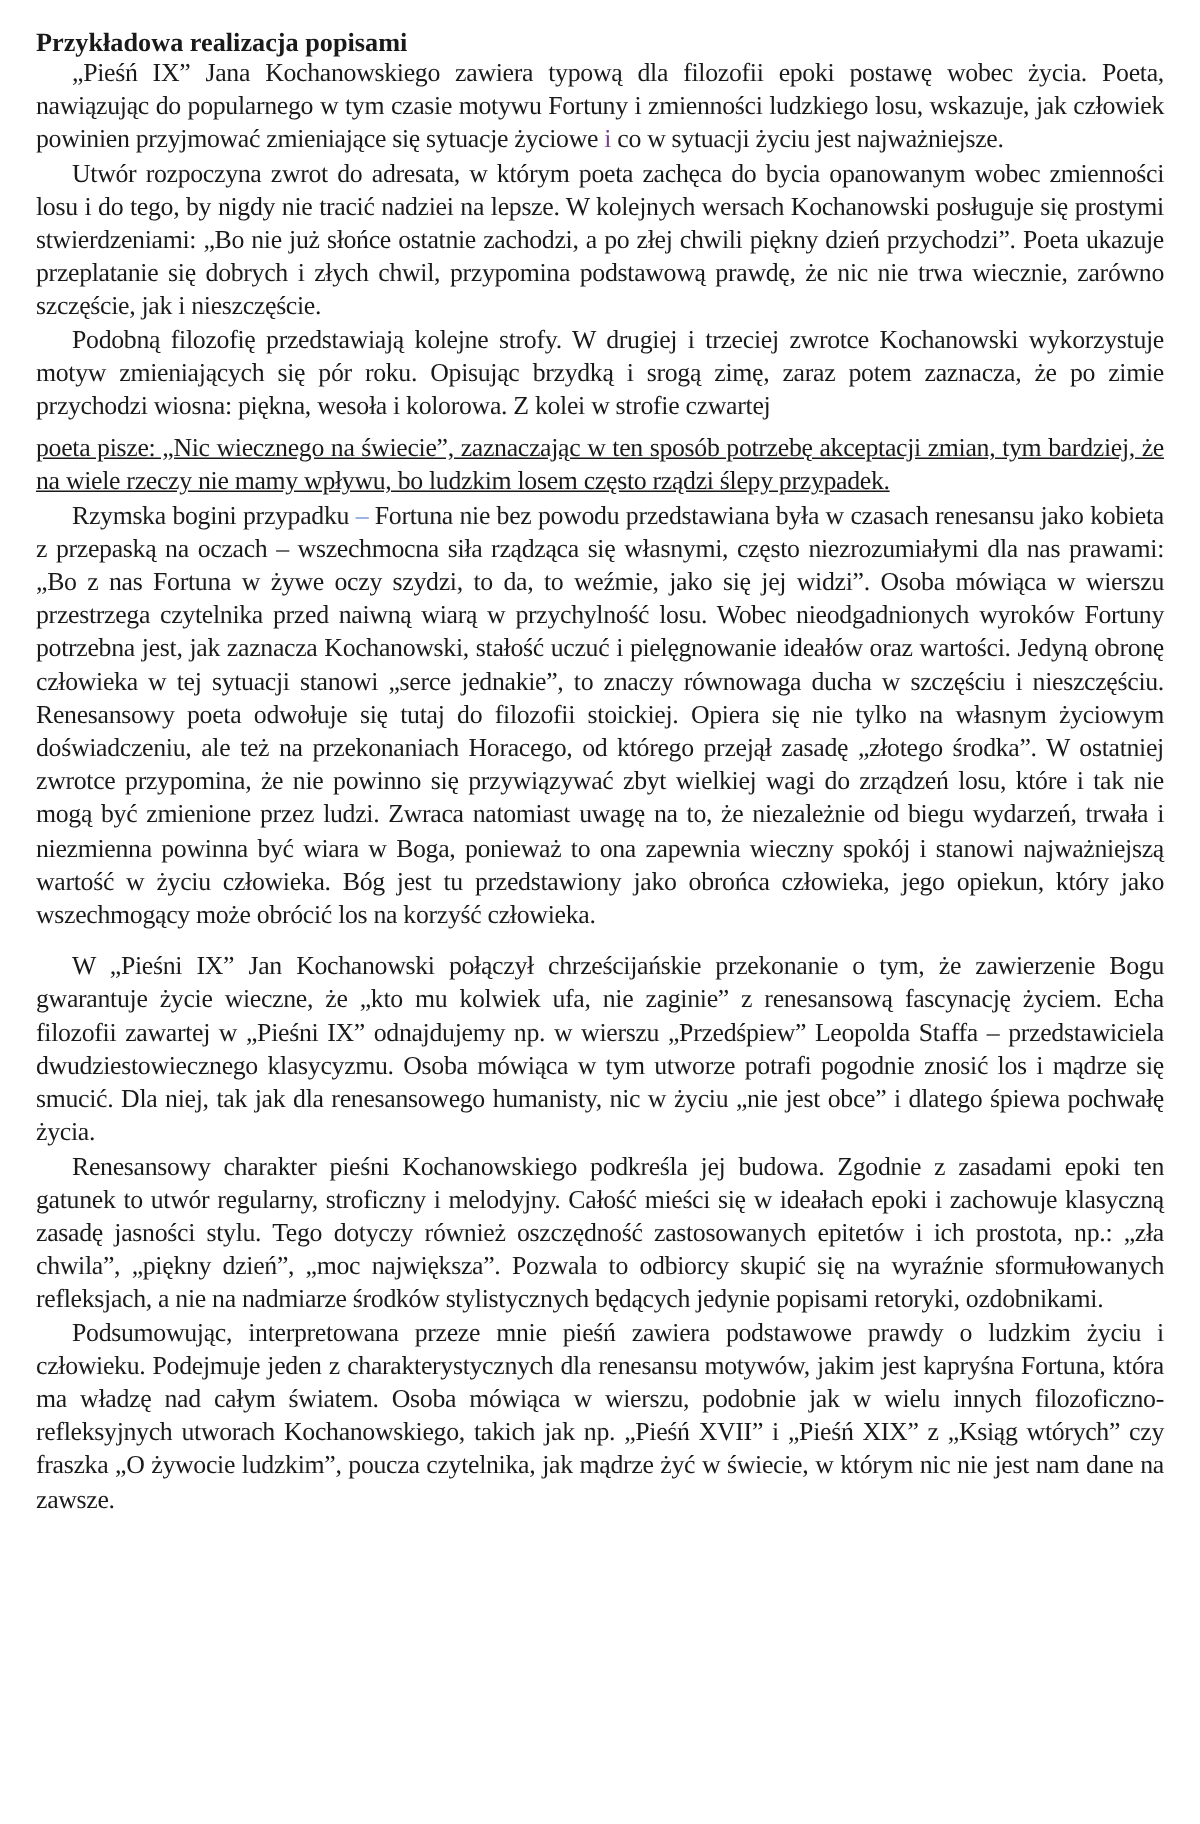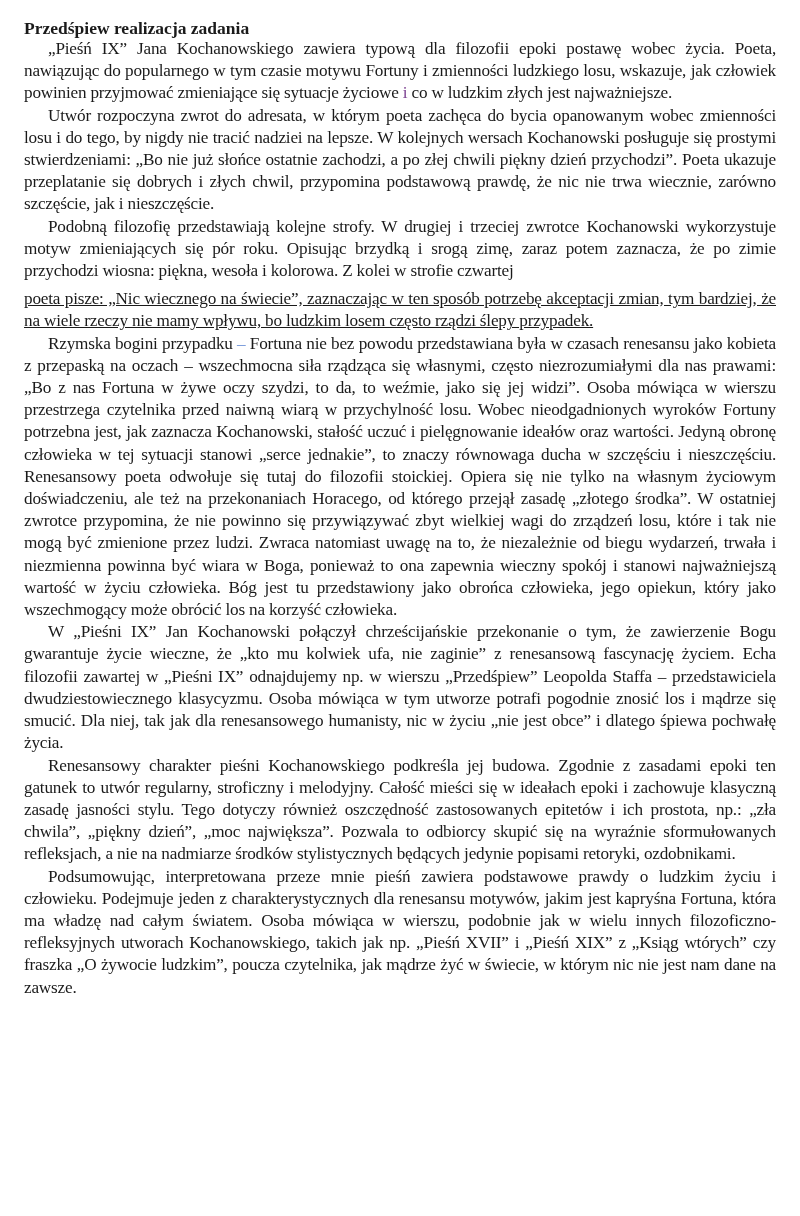--- a/index.html
+++ b/index.html
@@ -12,31 +12,31 @@
     .title {
       font-weight: bold; font-size: 17.5px; line-height: 20px;
       margin: 4px 0 0 0;
     }
     .para {
       font-size: 17.2px; line-height: 22.2px;
       text-align: justify; text-indent: 24px;
       margin: 0; letter-spacing: -0.2px;
     }
     .gap-small { margin-top: 6px; text-decoration: underline; }
-    .gap-large { }
+    .gap-large { margin-top: 12px; }
     .purple { color: #7a3e8f; }
     .blue-dash { color: #6a8fd6; }
   </style>
 </head>
 <body>
 
 <div class="page">
-  <h1 class="title">Przedśpiew realizacja zadania</h1>
+  <h1 class="title">Przykładowa realizacja popisami</h1>
 
-  <p class="para"><span>„Pieśń IX” Jana Kochanowskiego zawiera typową dla filozofii epoki postawę wobec życia. Poeta, nawiązując do popularnego w tym czasie motywu Fortuny i zmienności ludzkiego losu, wskazuje, jak człowiek powinien przyjmować zmieniające się sytuacje życiowe </span><span class="purple">i</span><span> co w ludzkim złych jest najważniejsze.</span></p>
+  <p class="para"><span>„Pieśń IX” Jana Kochanowskiego zawiera typową dla filozofii epoki postawę wobec życia. Poeta, nawiązując do popularnego w tym czasie motywu Fortuny i zmienności ludzkiego losu, wskazuje, jak człowiek powinien przyjmować zmieniające się sytuacje życiowe </span><span class="purple">i</span><span> co w sytuacji życiu jest najważniejsze.</span></p>
 
   <p class="para">Utwór rozpoczyna zwrot do adresata, w którym poeta zachęca do bycia opanowanym wobec zmienności  losu i do tego, by nigdy nie tracić nadziei na lepsze. W kolejnych wersach Kochanowski posługuje się prostymi stwierdzeniami: „Bo nie już słońce ostatnie zachodzi, a po złej chwili piękny dzień przychodzi”. Poeta ukazuje przeplatanie się dobrych i złych chwil, przypomina podstawową prawdę, że nic nie trwa wiecznie, zarówno szczęście, jak i nieszczęście.</p>
 
   <p class="para">Podobną filozofię przedstawiają kolejne strofy. W drugiej i trzeciej zwrotce Kochanowski wykorzystuje motyw zmieniających się pór roku. Opisując brzydką i srogą zimę, zaraz potem zaznacza, że po zimie przychodzi wiosna: piękna, wesoła i kolorowa. Z kolei w strofie czwartej</p>
   <p class="para gap-small" style="text-indent:0">poeta pisze: „Nic wiecznego na świecie”, zaznaczając w ten sposób potrzebę akceptacji zmian, tym bardziej, że na wiele rzeczy nie mamy wpływu, bo ludzkim losem często rządzi ślepy przypadek.</p>
 
   <p class="para"><span>Rzymska bogini przypadku </span><span class="blue-dash">–</span><span> Fortuna nie bez powodu przedstawiana była w czasach renesansu jako kobieta z przepaską na oczach – wszechmocna siła rządząca się własnymi, często niezrozumiałymi dla nas prawami: „Bo z nas Fortuna w żywe oczy szydzi, to da, to weźmie, jako się jej widzi”. Osoba mówiąca w wierszu przestrzega czytelnika przed naiwną wiarą w przychylność losu. Wobec nieodgadnionych wyroków Fortuny potrzebna jest, jak zaznacza Kochanowski, stałość uczuć i pielęgnowanie ideałów oraz wartości. Jedyną obronę człowieka w tej sytuacji stanowi „serce jednakie”, to znaczy równowaga ducha w szczęściu i nieszczęściu. Renesansowy poeta odwołuje się tutaj do filozofii stoickiej. Opiera się nie tylko na własnym życiowym doświadczeniu, ale też na przekonaniach Horacego, od którego przejął zasadę „złotego środka”. W ostatniej zwrotce  przypomina, że nie powinno się przywiązywać zbyt wielkiej wagi do zrządzeń losu, które i tak nie mogą być zmienione przez ludzi. Zwraca natomiast uwagę na to, że niezależnie od biegu wydarzeń, trwała i niezmienna powinna być wiara w Boga, ponieważ to ona zapewnia wieczny spokój i stanowi najważniejszą wartość w życiu człowieka. Bóg jest tu przedstawiony jako obrońca człowieka, jego opiekun, który jako wszechmogący może obrócić los na korzyść człowieka.</span></p>
 
   <p class="para gap-large">W „Pieśni IX” Jan Kochanowski połączył chrześcijańskie przekonanie o tym, że  zawierzenie Bogu gwarantuje życie wieczne, że „kto mu kolwiek ufa, nie zaginie” z renesansową fascynację życiem. Echa filozofii zawartej w „Pieśni IX” odnajdujemy np. w wierszu „Przedśpiew” Leopolda Staffa – przedstawiciela dwudziestowiecznego klasycyzmu. Osoba mówiąca w tym utworze potrafi pogodnie znosić los i mądrze się smucić. Dla niej, tak jak dla renesansowego humanisty, nic w życiu „nie jest obce” i dlatego śpiewa pochwałę życia.</p>
 

